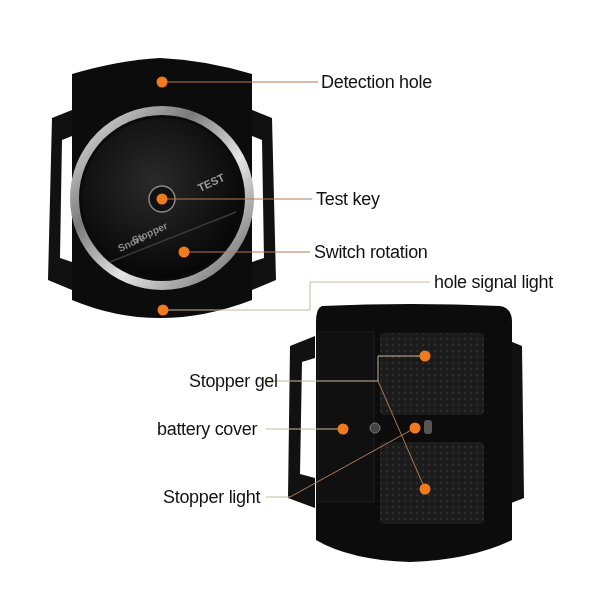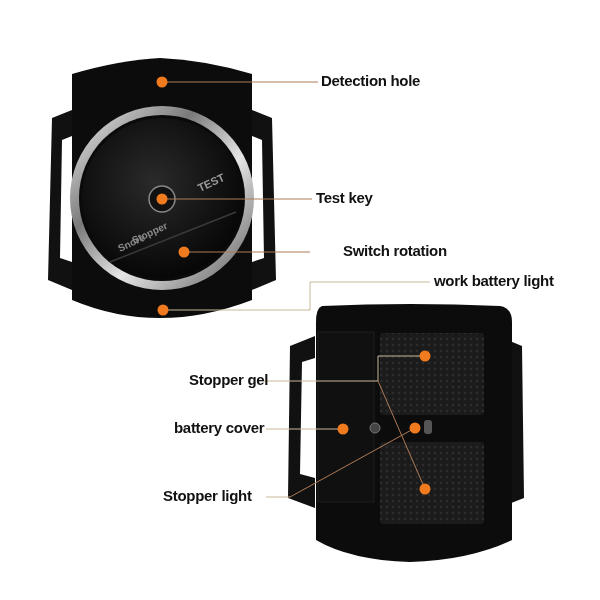--- a/index.html
+++ b/index.html
@@ -1,17 +1,17 @@
 <!DOCTYPE html>
 <html><head>
 <meta charset="utf-8">
 <style>
   html,body{margin:0;padding:0;background:#fff;}
   body{width:600px;height:600px;position:relative;overflow:hidden;font-family:"Liberation Sans",sans-serif;}
-  .label{position:absolute;font-size:15px;color:#111;letter-spacing:-0.3px;white-space:nowrap;font-weight:bold;}
+  .label{position:absolute;font-size:18px;color:#111;letter-spacing:-0.3px;white-space:nowrap;}
   svg{position:absolute;left:0;top:0;}
 </style>
 </head>
 <body>
 
 <svg width="600" height="600" viewBox="0 0 600 600">
   <defs>
     <radialGradient id="dialGrad" cx="45%" cy="40%" r="60%">
       <stop offset="0%" stop-color="#2a2a2a"></stop>
       <stop offset="100%" stop-color="#070707"></stop>
@@ -78,17 +78,17 @@
     <circle cx="163" cy="310" r="5.5"></circle>
     <circle cx="425" cy="356" r="5.5"></circle>
     <circle cx="343" cy="429" r="5.5"></circle>
     <circle cx="415" cy="428" r="5.5"></circle>
     <circle cx="425" cy="489" r="5.5"></circle>
   </g>
 </svg>
 
 <div class="label" style="left:321px;top:72px;">Detection hole</div>
 <div class="label" style="left:316px;top:189px;">Test key</div>
-<div class="label" style="left:314px;top:242px;margin-left:29px;">Switch rotation</div>
-<div class="label" style="left:434px;top:272px;">work battery light</div>
+<div class="label" style="left:314px;top:242px;">Switch rotation</div>
+<div class="label" style="left:434px;top:272px;">hole signal light</div>
 <div class="label" style="left:189px;top:371px;">Stopper gel</div>
-<div class="label" style="left:157px;top:419px;margin-left:17px;">battery cover</div>
+<div class="label" style="left:157px;top:419px;">battery cover</div>
 <div class="label" style="left:163px;top:487px;">Stopper light</div>
 
 </body></html>

